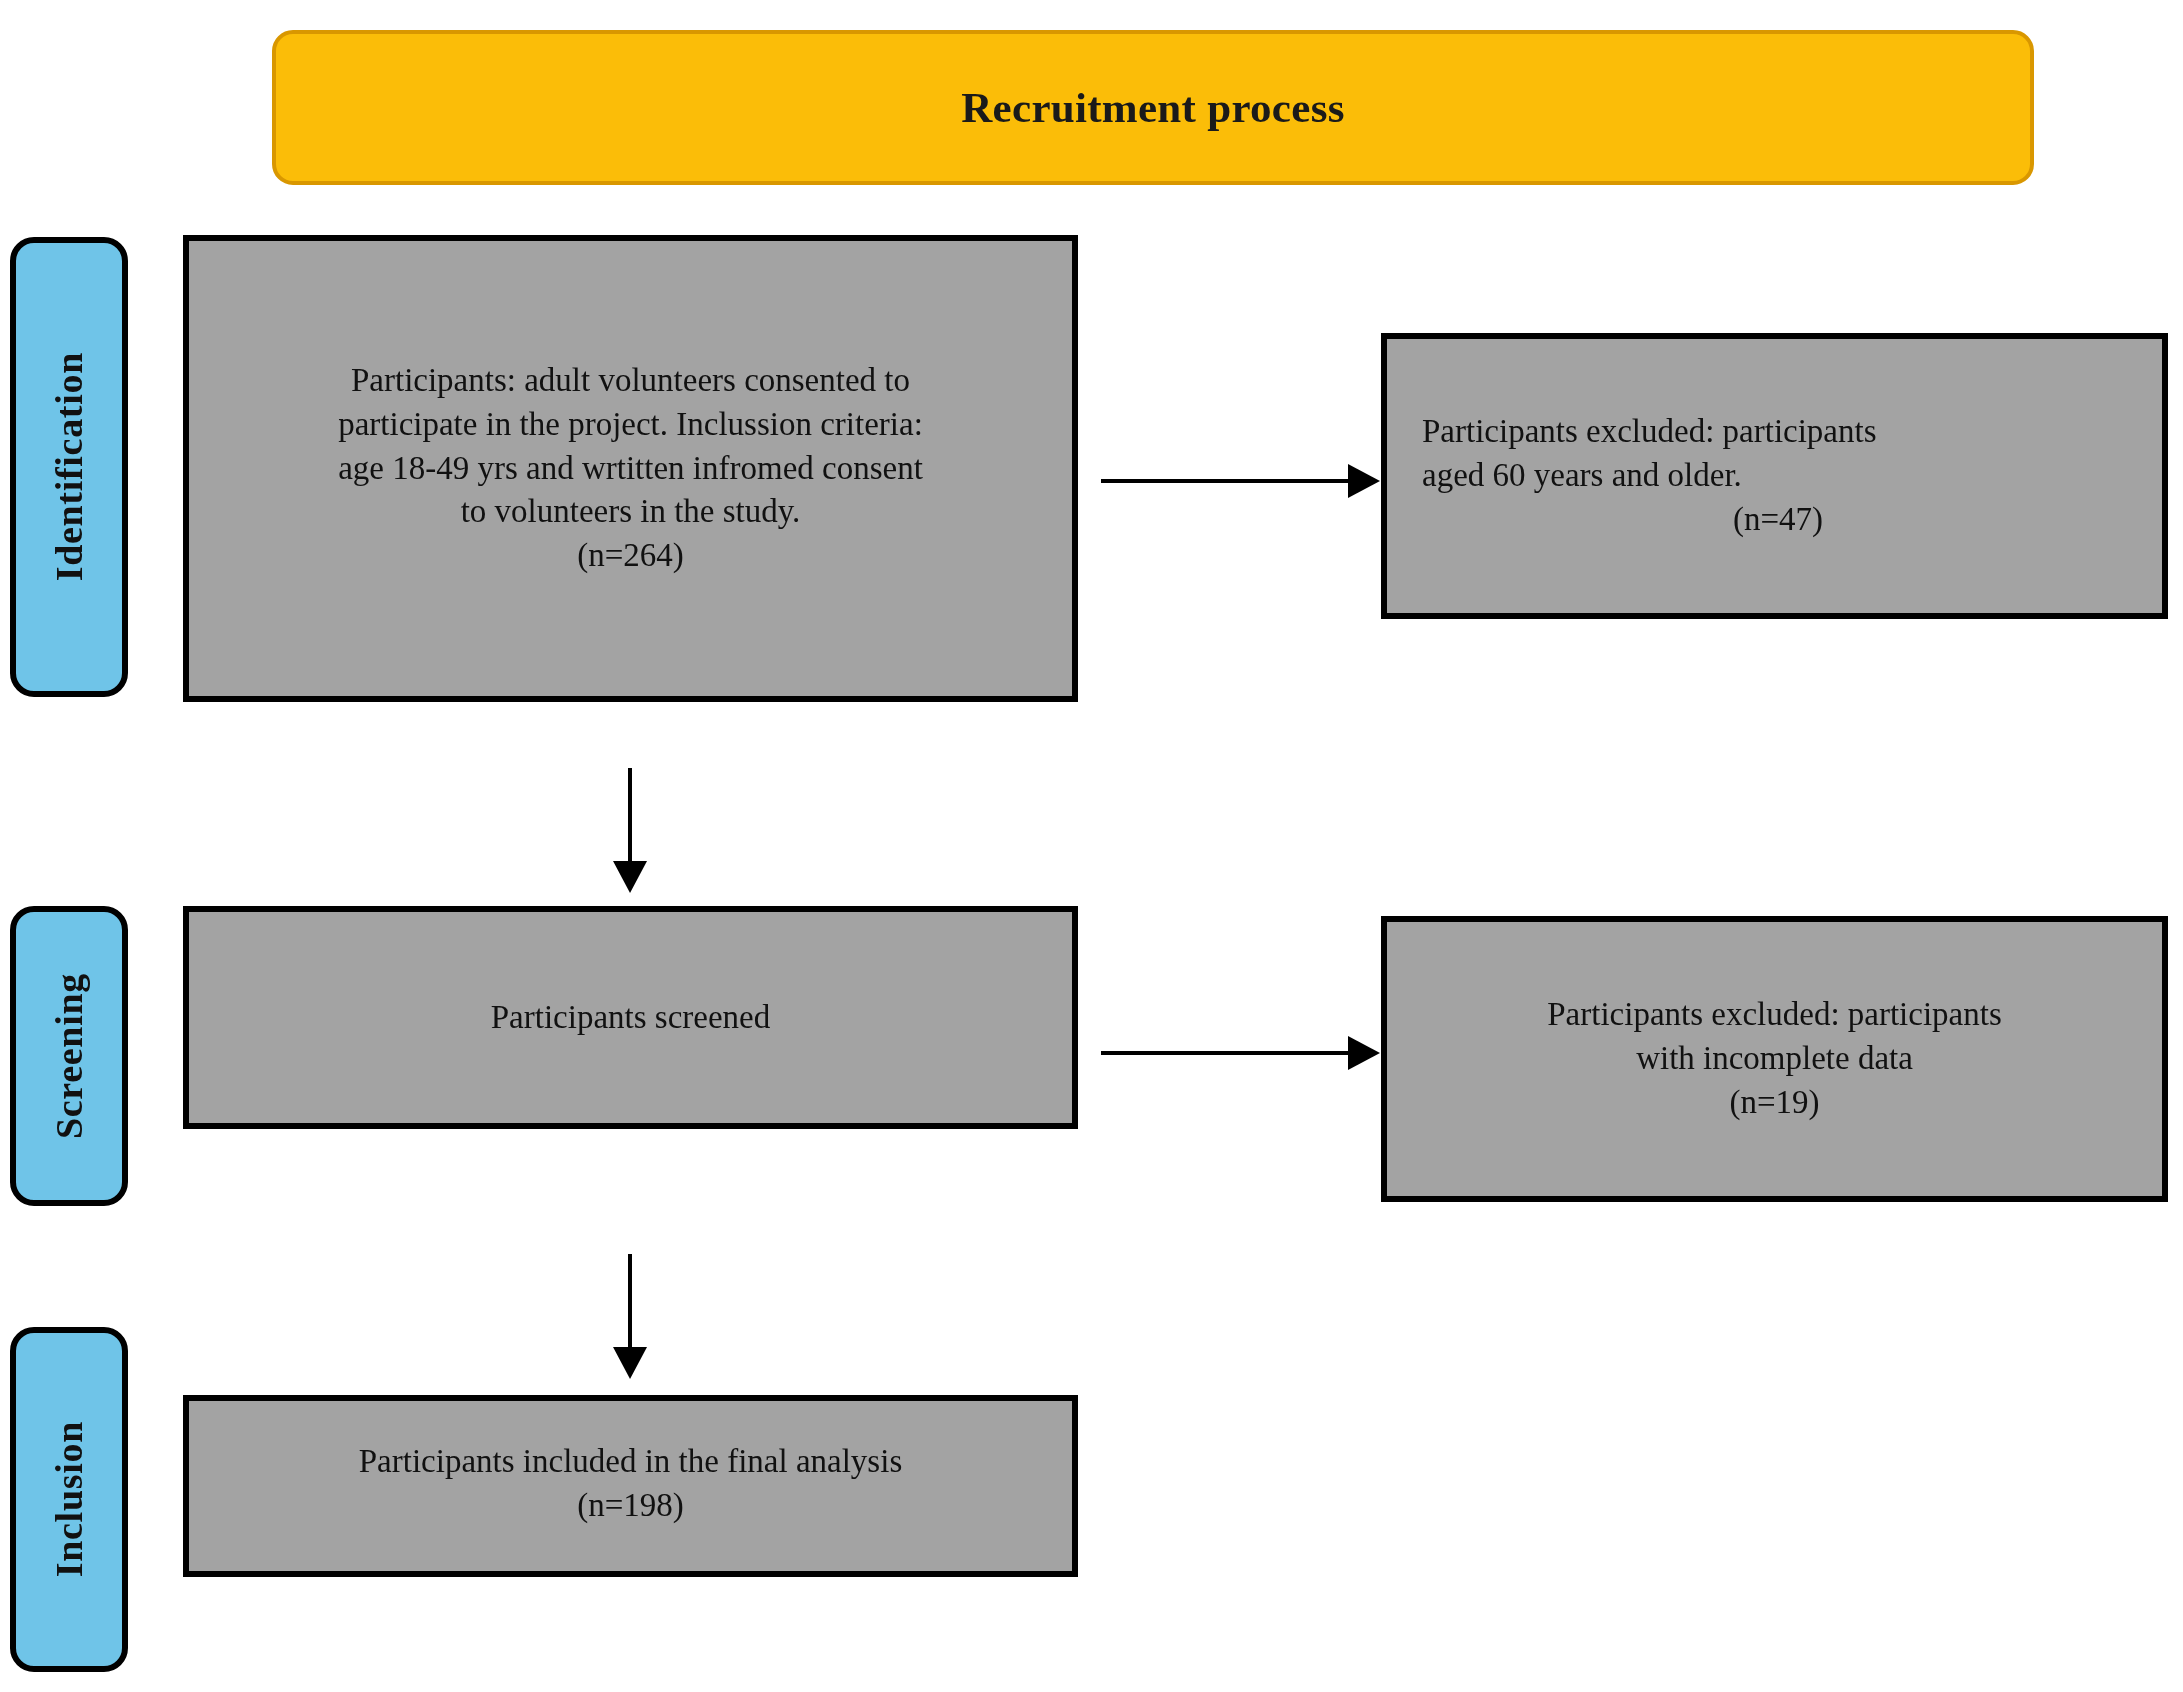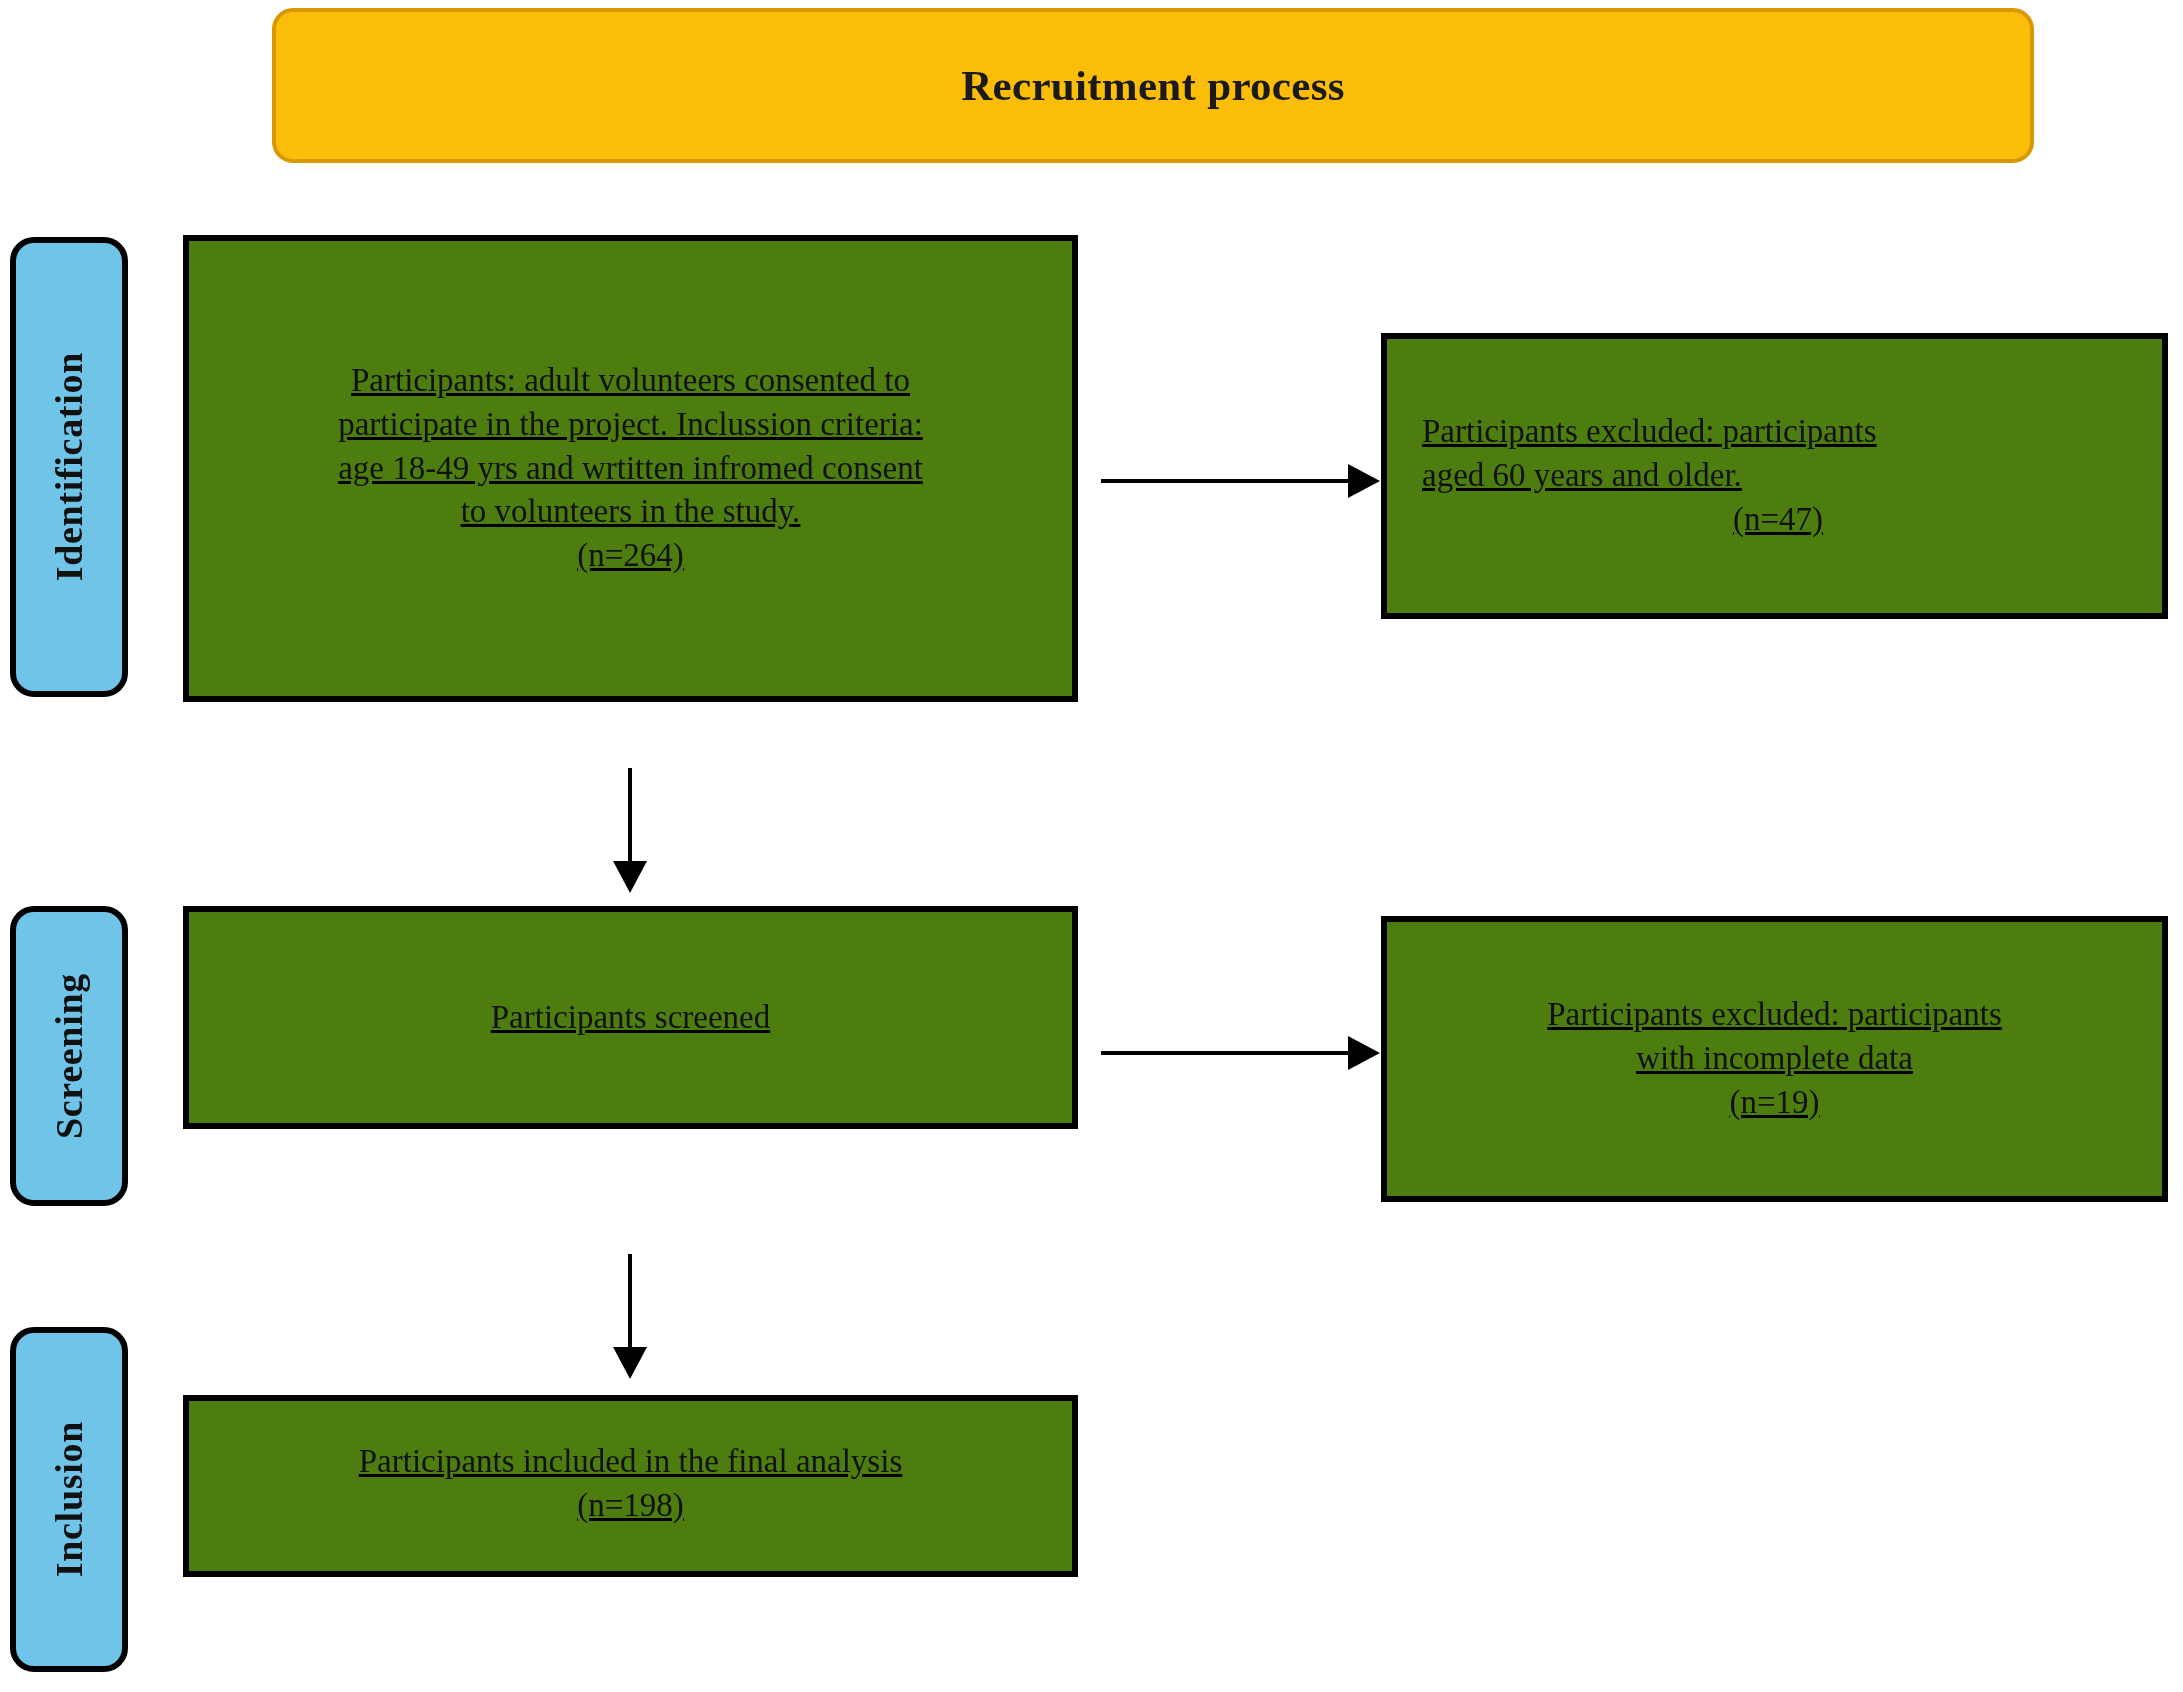--- a/index.html
+++ b/index.html
@@ -15,21 +15,21 @@
     width: 2183px;
     height: 1693px;
     background: #ffffff;
     overflow: hidden;
   }
 
   
   .header-banner {
     position: absolute;
     left: 272px;
-    top: 8px;
+    top: 30px;
     width: 1762px;
     height: 155px;
     background: #FBBD08;
     border: 4.9px solid #D99700;
     border-radius: 21px;
     box-sizing: border-box;
     display: flex;
     align-items: center;
     justify-content: center;
   }
@@ -57,27 +57,26 @@
     font-size: 38px;
     font-weight: bold;
     color: #111111;
     white-space: nowrap;
     letter-spacing: 0.7px;
   }
 
   
   .flow-box {
     position: absolute;
-    background: #4d7c0f;
+    background: #a3a3a3;
     border: 6.3px solid #000000;
     box-sizing: border-box;
     display: flex;
     flex-direction: column;
     justify-content: center;
-    text-decoration: underline;
   }
   .flow-box .box-text {
     font-size: 33px;
     line-height: 1.33;
     color: #111111;
     padding: 0 19.5px;
   }
   .align-center { text-align: center; }
   .align-left   { text-align: left; }
 

